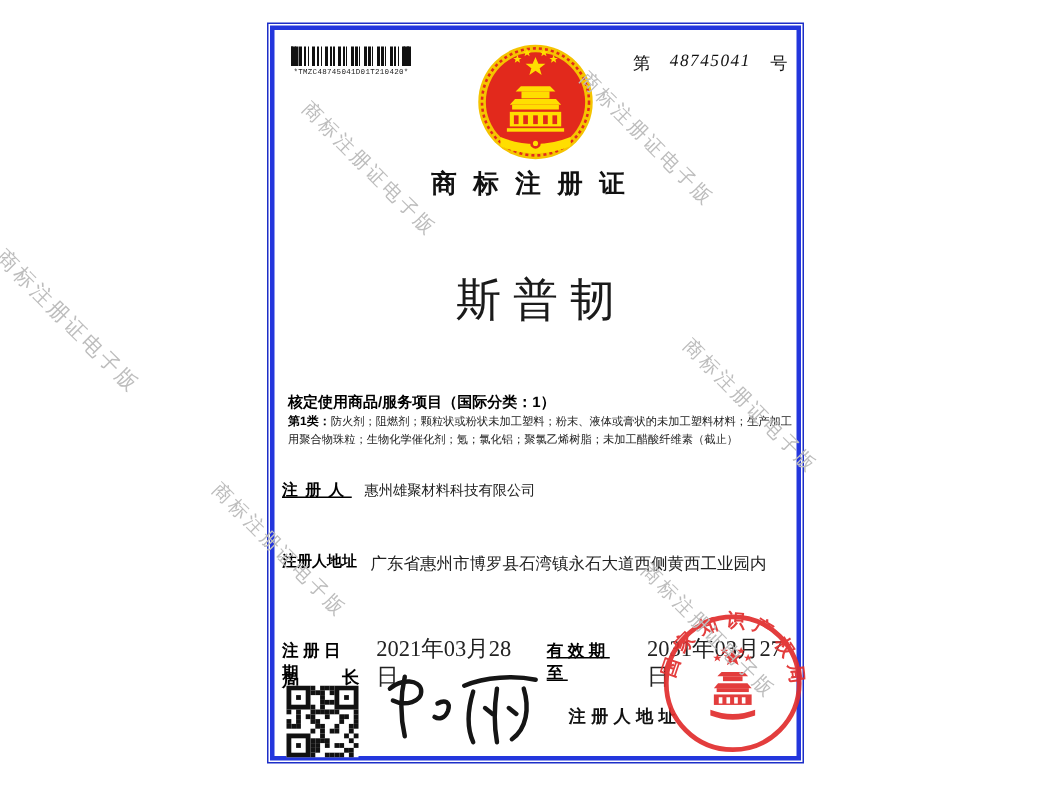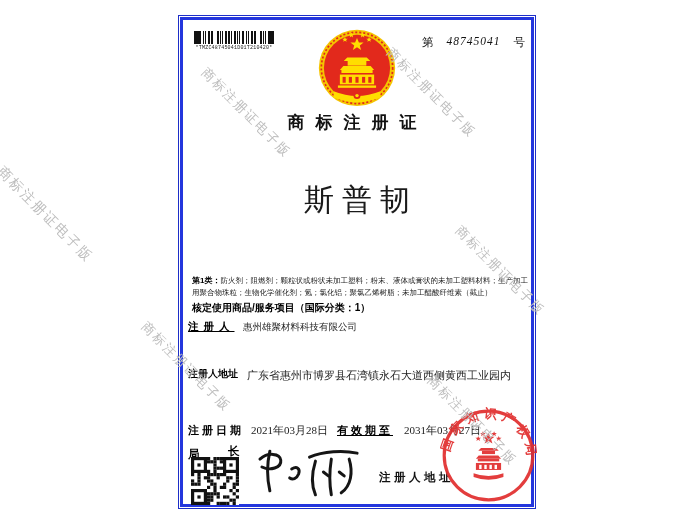--- a/index.html
+++ b/index.html
@@ -41,41 +41,41 @@
   
   .cert-title { left:0; top:96px; width:100%; text-align:center; font-size:17px; font-weight:bold;
     color:#111; letter-spacing:11px; padding-left:1px; z-index:3; }
 
   
   .trademark { left:0; top:165px; width:100%; text-align:center; font-size:30px; color:#1a1a1a;
     letter-spacing:8px; padding-left:8px; z-index:3; }
 
   
   .goods-heading { left:14px; top:246px; font-size:10px; font-weight:bold; color:#000;
-    font-family:"Liberation Sans","DejaVu Sans",sans-serif; z-index:3;margin-top:40px; }
+    font-family:"Liberation Sans","DejaVu Sans",sans-serif; z-index:3; }
   .goods-body { left:14px; top:260px; width:336px; font-size:7.5px; line-height:11.5px;
     color:#222; text-align:justify; z-index:3; }
   .goods-body b { font-family:"Liberation Sans","DejaVu Sans",sans-serif; font-size:8px; color:#000; }
 
   .field-label { font-family:"Liberation Sans","DejaVu Sans",sans-serif; font-weight:bold; color:#000; }
 
   
   .registrant-row { left:10px; top:305px; display:flex; z-index:3;text-decoration:underline; }
   .registrant-row .field-label { font-size:10.5px; letter-spacing:5px; }
   .registrant-row .field-value { position:absolute; left:55px; top:1px; font-size:9.5px; color:#222; white-space:nowrap; }
 
   
   .address-row { left:10px; top:352px; display:flex; z-index:3; }
   .address-row .field-label { font-size:10px; }
   .address-row .field-value { position:absolute; left:59px; top:1px; font-size:11px; color:#222; white-space:nowrap; }
 
   
   .dates-row { left:10px; top:408px; display:flex; align-items:baseline; z-index:3; }
   .dates-row .field-label { font-size:11px; letter-spacing:3px; }
-  .date-value { font-size:11px; color:#222; }
+  .date-value { font-size:15px; color:#222; }
   .reg-date { margin-left:7px; margin-right:9px; }
   .valid-until { margin-right:11px;text-decoration:underline; }
 
   
   .commissioner-row { left:10px; top:429px; z-index:3; }
   .commissioner-row .field-label { font-size:11.5px; }
   .commissioner-right { position:absolute; left:40px; top:0; }
 
   
   .qr { left:11px; top:442px; width:52px; height:48px; z-index:3; }

